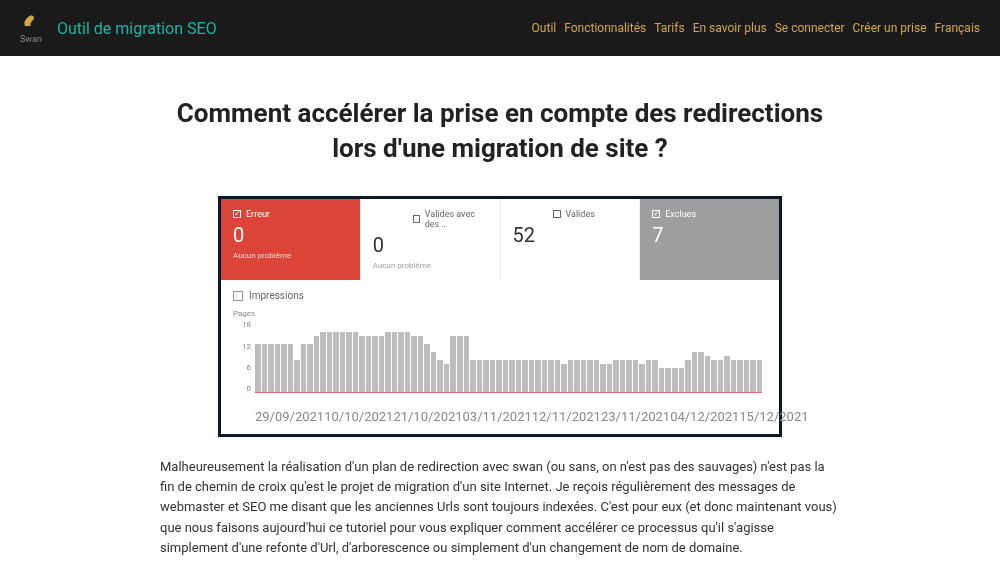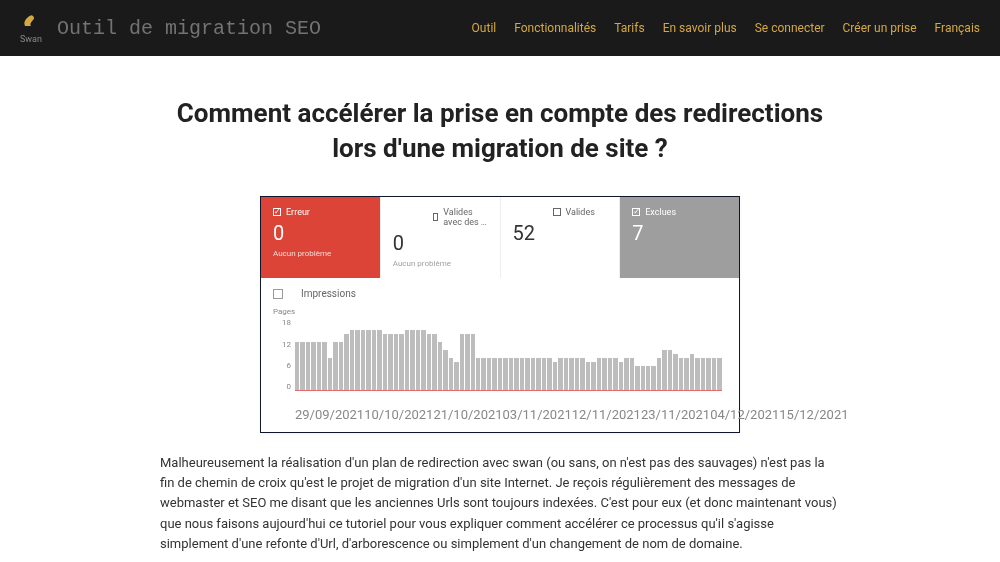--- a/index.html
+++ b/index.html
@@ -1,41 +1,41 @@
 <!DOCTYPE html>
 <html><head>
 <meta charset="utf-8">
 <style>
 * { margin: 0; padding: 0; box-sizing: border-box; }
 body { font-family: -apple-system, BlinkMacSystemFont, "Segoe UI", Roboto, sans-serif; background: #fff; color: #333; width: 1000px; height: 562px; overflow: hidden; }
 .header { background: #1a1a1a; height: 56px; display: flex; align-items: center; padding: 0 20px; }
 .logo-area { display: flex; flex-direction: column; align-items: center; margin-right: 15px; }
 .swan-icon { color: #d4a843; }
 .logo-text { color: #888; font-size: 9px; margin-top: 2px; }
-.site-title { color: #737373; font-size: 20px; font-weight: 400; font-family: Liberation Mono, monospace; }
-.nav { margin-left: auto; display: flex; gap: 18px; }
+.site-title { color: #14b8a6; font-size: 16px; font-weight: 400; }
+.nav { margin-left: auto; display: flex; gap: 8px; }
 .nav-item { color: #d4a843; font-size: 12px; text-decoration: none; cursor: pointer; }
 .content { padding: 40px 160px 0; }
 .page-title { text-align: center; font-size: 26px; font-weight: 700; color: #222; line-height: 1.35; margin-bottom: 30px; }
-.chart-card { background: #fff; border: 1px solid #0f172a; box-shadow: 0 1px 3px rgba(0,0,0,0.05); margin: 0 auto 20px; width: 480px; }
+.chart-card { background: #fff; border: 3px solid #0f172a; box-shadow: 0 1px 3px rgba(0,0,0,0.05); margin: 0 auto 20px; width: 564px; }
 .stat-row { display: flex; }
 .stat-box { flex: 1; padding: 10px 12px; border-right: 1px solid #eee; }
 .stat-box:last-child { border-right: none; }
 .stat-box.red { background: #db4437; color: #fff; }
 .stat-box.gray { background: #9e9e9e; color: #fff; }
 .stat-label-row { display: flex; align-items: center; gap: 5px; font-size: 9px; margin-bottom: 4px; }
 .check-icon { width: 8px; height: 8px; border: 1px solid currentColor; display: inline-block; position: relative; }
 .check-icon.checked::after { content: '✓'; position: absolute; top: -2px; left: 0; font-size: 8px; }
 .stat-value { font-size: 20px; font-weight: 400; margin-bottom: 4px; }
 .stat-sub { font-size: 8px; opacity: 0.8; }
 .stat-box.plain .stat-label-row { color: #666; padding-left: 40px; }
 .stat-box.plain .stat-value { color: #333; }
 .stat-box.plain .stat-sub { color: #888; }
 .chart-body { padding: 10px 12px; }
-.impressions-row { display: flex; align-items: center; gap: 18px; font-size: 10px; color: #666; margin-bottom: 8px; }
+.impressions-row { display: flex; align-items: center; gap: 6px; font-size: 10px; color: #666; margin-bottom: 8px; }
 .imp-check { width: 10px; height: 10px; border: 1px solid #999; }
 .axis-label { font-size: 8px; color: #888; margin-bottom: 2px; }
 .chart-area { position: relative; height: 85px; }
 .y-axis { position: absolute; left: 0; top: 0; bottom: 12px; width: 18px; display: flex; flex-direction: column; justify-content: space-between; font-size: 8px; color: #888; text-align: right; }
 .bars-container { position: absolute; left: 22px; right: 5px; top: 0; bottom: 12px; display: flex; align-items: flex-end; gap: 1px; border-bottom: 1px solid #e26b6b; }
 .bar { flex: 1; background: #bdbdbd; }
 .x-axis { display: flex; justify-content: space-between; font-size: 13px; color: #888; padding: 4px 5px 0 22px; }
 .para { font-size: 13px; line-height: 1.55; color: #333; margin-bottom: 16px; text-align: left; }
 .disclaimer-label { font-weight: 700; }
 </style>

